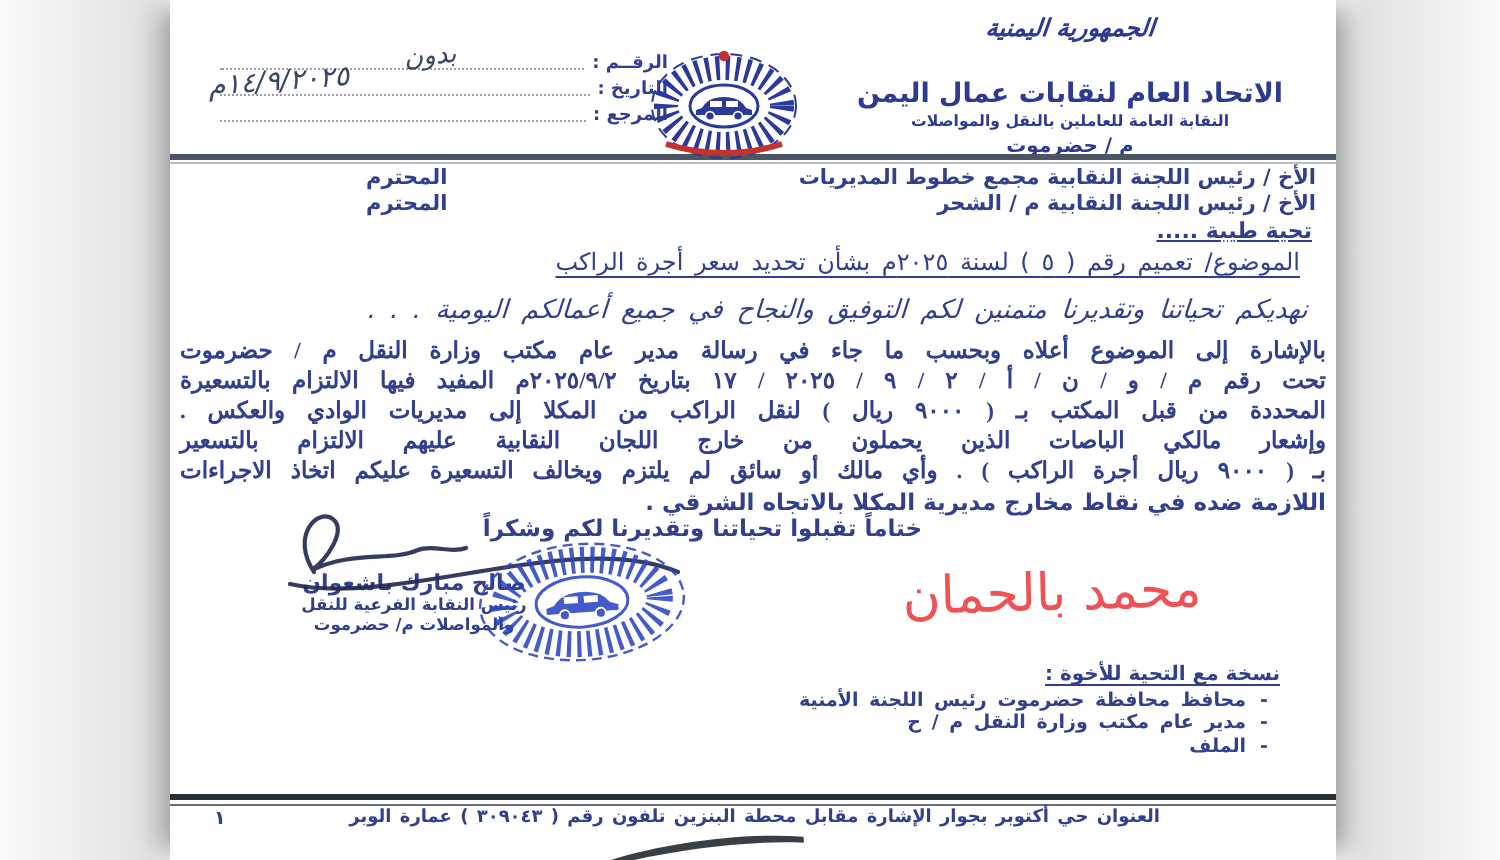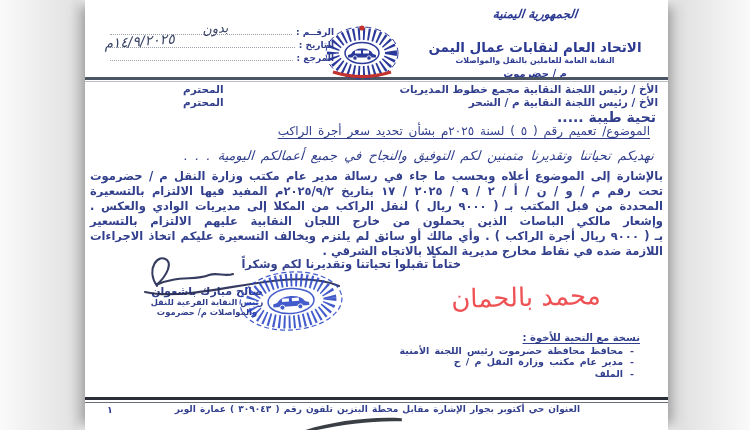--- a/index.html
+++ b/index.html
@@ -22,27 +22,27 @@
   .refbox{top:24px;left:25px;width:224px;}
   .refrow{display:flex;direction:rtl;align-items:flex-end;height:13px;}
   .reflabel{font-size:9px;font-weight:bold;white-space:nowrap;color:#333f8e;}
   .refline{flex:1;border-bottom:1px dotted #9aa0aa;margin:0 4px 2px 0;height:10px;}
   .hw{position:absolute;font-style:italic;color:#3a4668;white-space:nowrap;}
   .hw-number{left:92px;top:-3px;font-size:13px;transform:rotate(-5deg);letter-spacing:1px;}
   .hw-date{left:-6px;top:9px;font-size:14px;transform:rotate(-4deg);letter-spacing:2px;}
   
   .reciprow{left:98px;right:10px;height:13px;display:flex;direction:rtl;justify-content:space-between;font-size:10.5px;font-weight:bold;white-space:nowrap;}
   
-  .greeting{top:109px;right:12px;font-size:14px;font-weight:bold;}
+  .greeting{top:109px;right:12px;font-size:11px;font-weight:bold;text-decoration:underline;}
   .subject{top:124px;right:18px;font-size:12px;font-weight:normal;text-decoration:underline;text-underline-offset:3px;word-spacing:2px;white-space:nowrap;}
   .salutation{top:148px;right:14px;font-size:13px;font-style:italic;word-spacing:3px;white-space:nowrap;transform:skewX(-4deg);}
   
   .body-lines{top:169px;left:5px;right:5px;font-size:11.5px;font-weight:bold;line-height:14.9px;}
   .bline{text-align:right;white-space:normal;}
-  .j{text-align:justify;text-align-last:justify;}
+  .j{text-align:justify;text-align-last:justify;font-family:Liberation Serif, serif;}
   .closing{top:257px;left:158px;width:218px;text-align:center;font-size:11.5px;font-weight:bold;white-space:nowrap;}
   
   .sigsvg{left:50px;top:250px;z-index:2;}
   .signer{left:58px;top:285px;width:128px;text-align:center;z-index:1;}
   .signer .sname{font-size:11px;font-weight:bold;white-space:nowrap;}
   .signer .stitle{font-size:8.3px;font-weight:bold;line-height:9.8px;white-space:nowrap;}
   .stampsvg{left:150px;top:268px;z-index:3;opacity:.88;}
   .redname{left:332px;top:282px;width:218px;text-align:center;font-size:26px;color:#ef5254;transform:rotate(-1.5deg);white-space:nowrap;z-index:4;}
   
   .cc{top:332px;right:28px;width:330px;}

